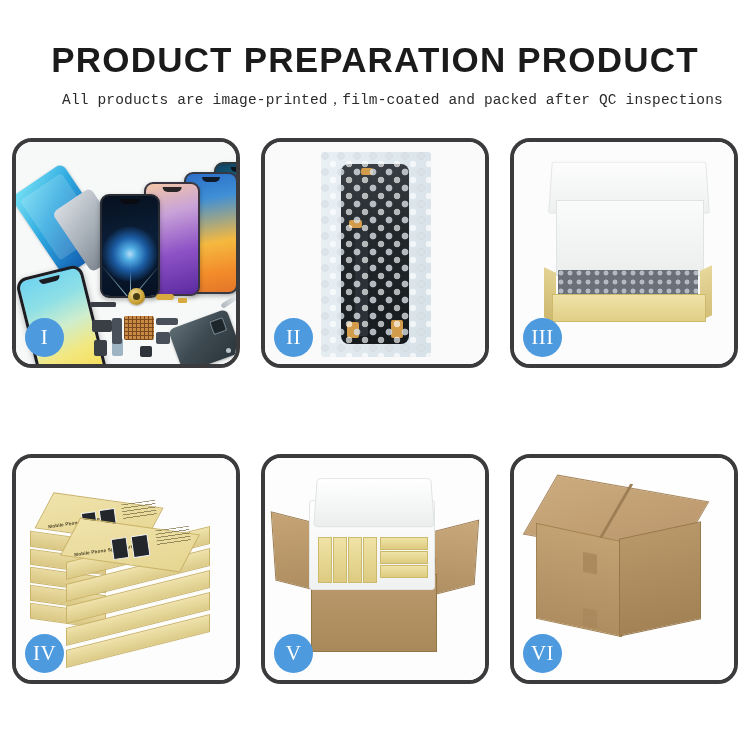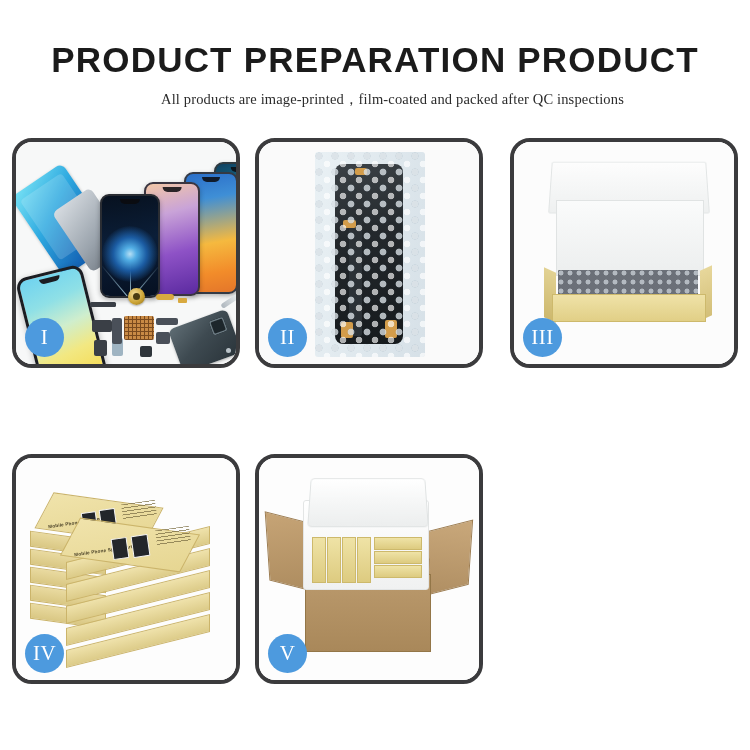--- a/index.html
+++ b/index.html
@@ -12,33 +12,33 @@
 
   
   .header{position:absolute;left:0;top:0;width:750px;text-align:center;}
   .title{
     font-family:"Liberation Sans",sans-serif;
     font-size:35px;font-weight:700;letter-spacing:1.2px;
     color:#1b1b1b;margin-top:42px;line-height:1.05;
     white-space:nowrap;
   }
   .subtitle{
-    font-family:Liberation Serif, serif;
+    font-family:Liberation Mono, monospace;
     font-size:14.5px;font-weight:400;color:#2b2b2b;
     margin-top:11px;letter-spacing:.15px;white-space:nowrap;margin-left:35px;
   }
 
   
   .grid{position:absolute;left:12px;top:138px;width:726px;height:546px;}
   .panel{
     position:absolute;width:228px;height:230px;
     border:4px solid #3b3b3d;border-radius:20px;
     background:#fdfdfd;box-sizing:border-box;overflow:hidden;
   }
-  .panel.c0{left:0;}   .panel.c1{left:243px;} .panel.c2{left:498px;}
+  .panel.c0{left:0;}   .panel.c1{left:249px;} .panel.c2{left:498px;}
   .panel.r0{top:0;}    .panel.r1{top:316px;}
   .stage{position:absolute;inset:0;overflow:hidden;}
 
   .badge{
     position:absolute;left:9px;bottom:7px;width:39px;height:39px;
     border-radius:50%;background:#4d9ade;
     display:flex;align-items:center;justify-content:center;
     color:#ffffff;font-family:"Liberation Serif",serif;
     font-size:21px;line-height:1;z-index:40;letter-spacing:.5px;
   }
@@ -416,15 +416,28 @@
           <div class="ybox" style="left:53px;top:36px;width:12px;height:44px;"></div>
           <div class="ybox" style="left:70px;top:36px;width:46px;height:11px;"></div>
           <div class="ybox" style="left:70px;top:50px;width:46px;height:11px;"></div>
           <div class="ybox" style="left:70px;top:64px;width:46px;height:11px;"></div>
         </div>
         <div class="foamLid"></div>
       </div>
       <div class="badge">V</div>
     </div>
 
+    <div class="panel r1 c2">
+      <div class="stage">
+        <div class="p6bg"></div>
+        <div class="c6top"></div>
+        <div class="c6seam"></div>
+        <div class="c6left">
+          <div class="tape" style="left:46px;top:18px;width:14px;height:20px;"></div>
+          <div class="tape" style="left:46px;top:74px;width:14px;height:18px;"></div>
+        </div>
+        <div class="c6right"></div>
+      </div>
+      <div class="badge">VI</div>
+    </div>
 
   </div>
 </div>
 
 </body></html>

